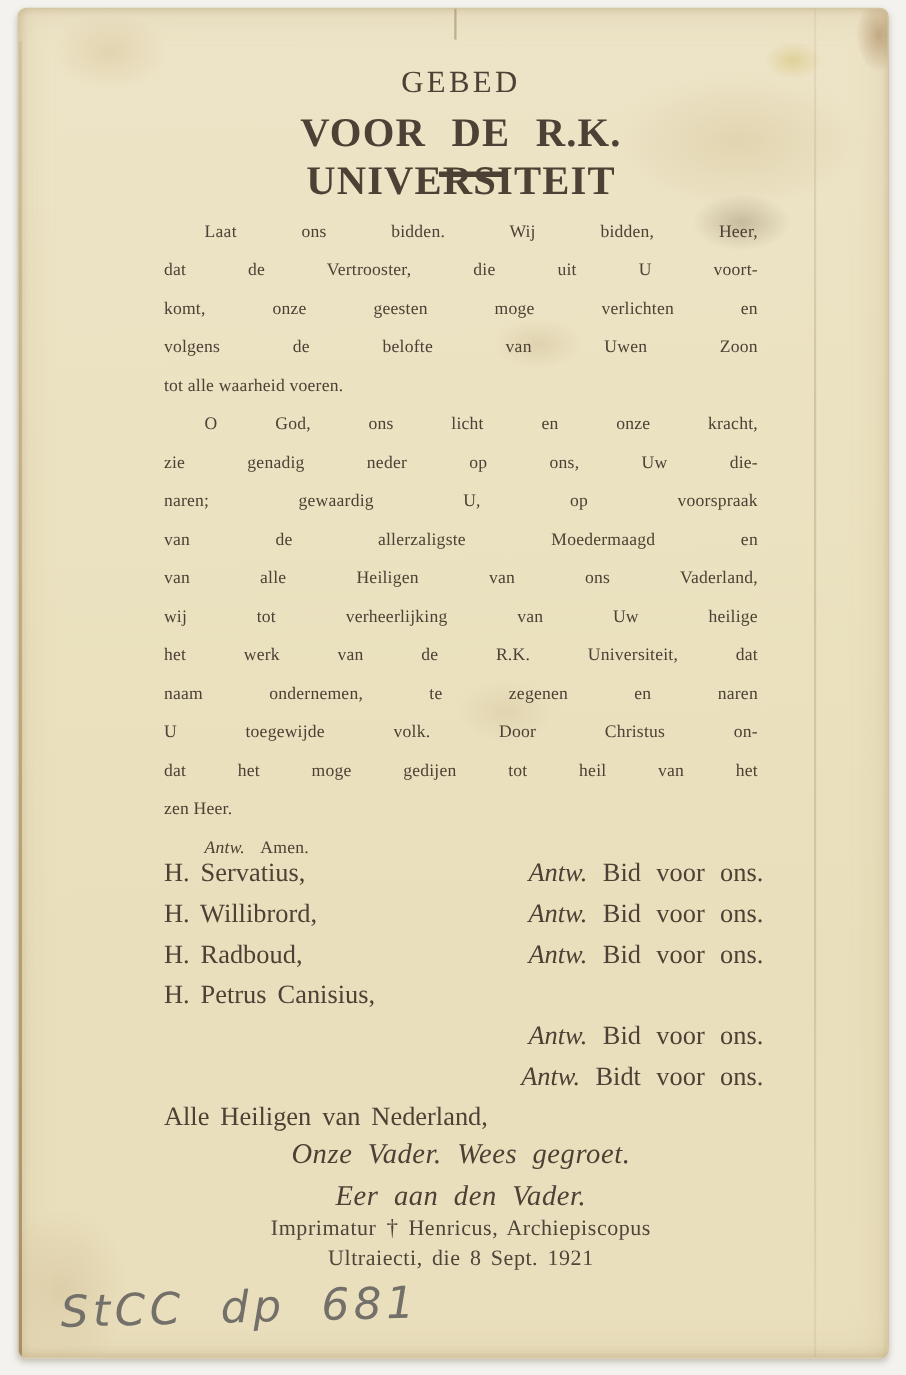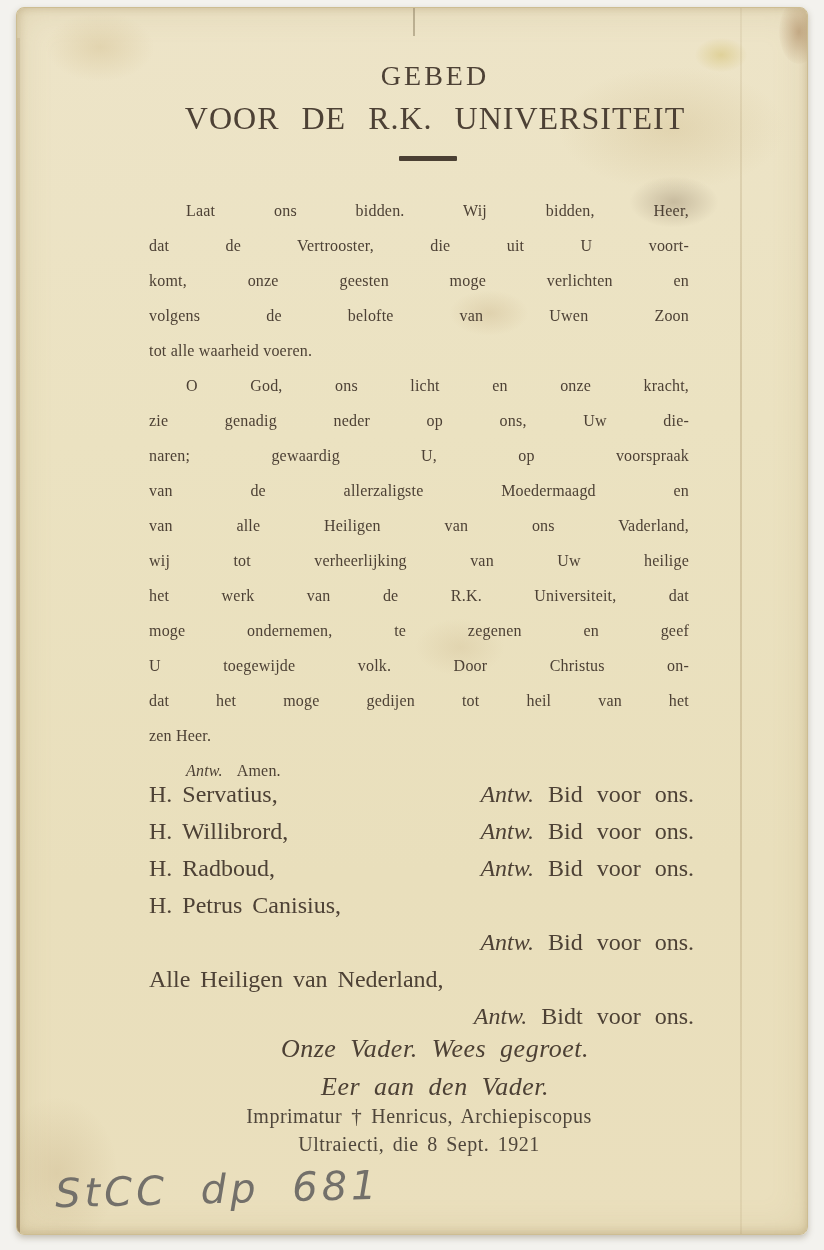--- a/index.html
+++ b/index.html
@@ -41,46 +41,46 @@
   }
   .scratch {
     position: absolute; left: 396px; top: 0; width: 2px; height: 28px;
     background: rgba(140,125,95,0.5);
   }
   .left-edge {
     position: absolute; left: 0; top: 30px; width: 3px; height: 1198px;
     background: linear-gradient(to bottom, rgba(130,95,55,0.10), rgba(130,95,55,0.35) 55%, rgba(110,80,45,0.45));
   }
 
-  .titles { position: absolute; left: 148px; width: 540px; top: 52px; text-align: center; }
+  .titles { position: absolute; left: 132px; width: 540px; top: 52px; text-align: center; }
   .title1 {
     font-size: 28px; letter-spacing: 3px; font-weight: normal; margin: 0;
   }
   .title2 {
-    font-size: 32px; letter-spacing: 1px; word-spacing: 13px; font-weight: normal; margin: 8px 0 0 0;
+    font-size: 37px; letter-spacing: 1px; word-spacing: 13px; font-weight: bold; margin: 8px 0 0 0;
   }
   .divider {
     position: absolute; left: 382px; top: 148px; width: 58px; height: 5px;
     background: #4b4034; border-radius: 1px;
   }
 
   .bodytext { position: absolute; left: 132px; top: 185px; width: 540px; font-size: 16px; letter-spacing: 0.2px; }
   .line { height: 35px; line-height: 35px; white-space: nowrap; }
   .just { text-align: justify; text-align-last: justify; white-space: normal; }
   .indent { padding-left: 37px; }
   .alabel { font-style: italic; margin-right: 14px; }
   .rtext { word-spacing: 8px; }
 
   .litany { position: absolute; left: 132px; top: 768px; width: 545px; font-size: 24px; text-align: center; }
   .lrow { height: 37px; line-height: 37px; display: flex; justify-content: space-between; align-items: baseline; }
   .lrow.only-left { justify-content: flex-start; }
   .lrow.only-right { justify-content: flex-end; }
   .lrow .inv { word-spacing: 4px; }
 
-  .closing { position: absolute; left: 148px; top: 1022px; width: 540px; text-align: center; }
+  .closing { position: absolute; left: 132px; top: 1022px; width: 540px; text-align: center; }
   .closing .cline {
     font-style: italic; font-size: 26px; word-spacing: 7px; letter-spacing: 0.5px;
     height: 38px; line-height: 38px;
   }
 
   .imprimatur {
     position: absolute; left: 132px; top: 1094px; width: 540px; text-align: center;
     font-family: Liberation Serif, serif; font-size: 20px; color: #4f463b;
     letter-spacing: 0.5px; word-spacing: 3px;
   }
@@ -124,21 +124,21 @@
     <div class="line just">volgens de belofte van Uwen Zoon</div>
     <div class="line">tot alle waarheid voeren.</div>
 
     <div class="line just indent">O God, ons licht en onze kracht,</div>
     <div class="line just">zie genadig neder op ons, Uw die-</div>
     <div class="line just">naren; gewaardig U, op voorspraak</div>
     <div class="line just">van de allerzaligste Moedermaagd en</div>
     <div class="line just">van alle Heiligen van ons Vaderland,</div>
     <div class="line just">wij tot verheerlijking van Uw heilige</div>
     <div class="line just">het werk van de R.K. Universiteit, dat</div>
-    <div class="line just">moge ondernemen, te zegenen en geef</div>
+    <div class="line just">naam ondernemen, te zegenen en naren</div>
     <div class="line just">U toegewijde volk. Door Christus on-</div>
     <div class="line just">dat het moge gedijen tot heil van het</div>
     <div class="line">zen Heer.</div>
 
     <div class="line indent">
       <span class="alabel">Antw.</span><span>Amen.</span>
     </div>
   </div>
 
   <div class="litany">
@@ -153,25 +153,25 @@
     <div class="lrow">
       <span class="inv">H. Radboud,</span>
       <span class="resp"><span class="alabel">Antw.</span><span class="rtext">Bid voor ons.</span></span>
     </div>
     <div class="lrow only-left">
       <span class="inv">H. Petrus Canisius,</span>
     </div>
     <div class="lrow only-right">
       <span class="resp"><span class="alabel">Antw.</span><span class="rtext">Bid voor ons.</span></span>
     </div>
+    <div class="lrow only-right">
+      <span class="resp"><span class="alabel">Antw.</span><span class="rtext">Bidt voor ons.</span></span>
+    </div>
     <div class="lrow only-left">
       <span class="inv">Alle Heiligen van Nederland,</span>
-    </div>
-    <div class="lrow only-right">
-      <span class="resp"><span class="alabel">Antw.</span><span class="rtext">Bidt voor ons.</span></span>
     </div>
   </div>
 
   <div class="closing">
     <div class="cline">Onze Vader. Wees gegroet.</div>
     <div class="cline">Eer aan den Vader.</div>
   </div>
 
   <div class="imprimatur">
     <div class="iline">

